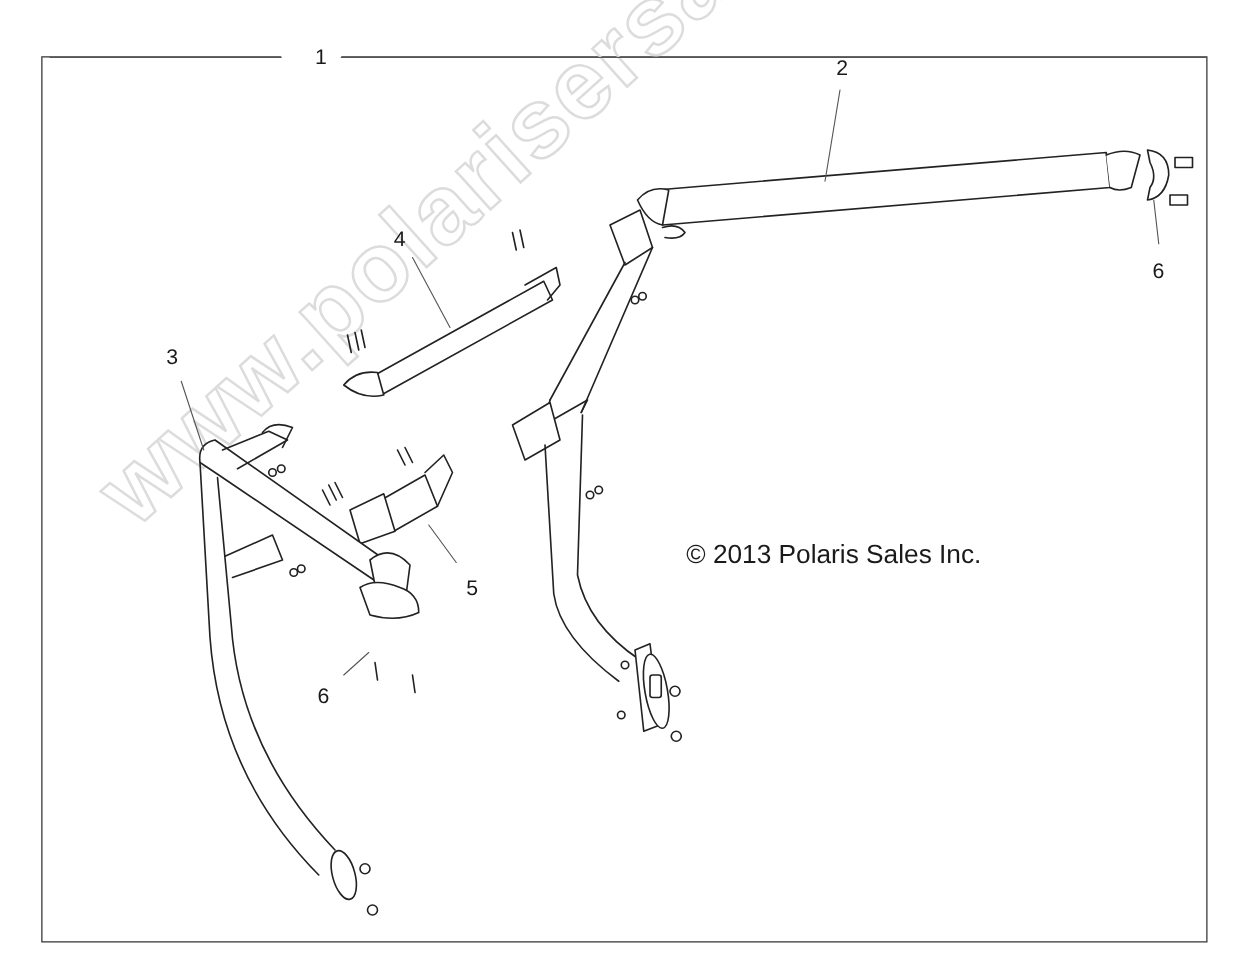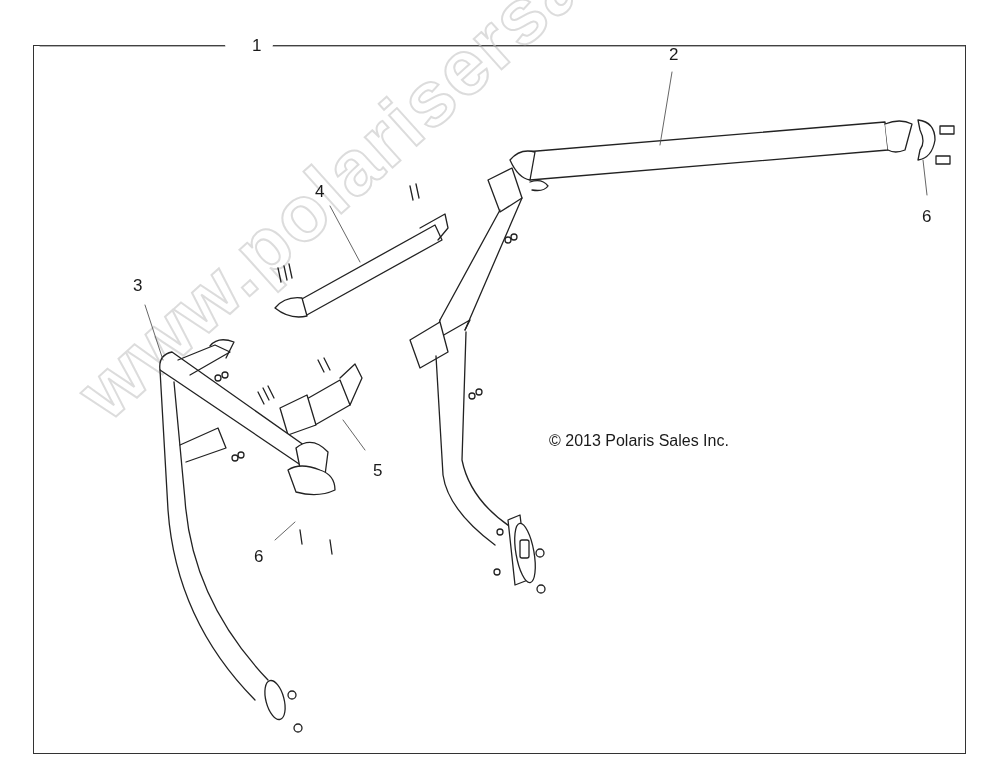--- a/index.html
+++ b/index.html
@@ -1,20 +1,20 @@
 <!DOCTYPE html>
 <html><head>
   <meta charset="utf-8">
   <style>
     html, body { margin: 0; padding: 0; background: #ffffff; }
     body { width: 994px; height: 775px; position: relative; overflow: hidden; font-family: "Liberation Sans", sans-serif; }
     .frame { position: absolute; left: 33px; top: 45px; width: 933px; height: 709px; border: 1.5px solid #333; box-sizing: border-box; }
     .title-gap { position: absolute; left: 225px; top: 36px; width: 48px; height: 20px; background: #fff; }
     .callout { position: absolute; font-size: 17px; color: #1a1a1a; line-height: 1; }
-    .copyright { position: absolute; left: 549px; top: 432px; font-size: 16px; color: #1a1a1a; white-space: nowrap; }
+    .copyright { position: absolute; left: 549px; top: 432px; font-size: 21px; color: #1a1a1a; white-space: nowrap; }
     svg.drawing { position: absolute; left: 0; top: 0; }
     .watermark { position: absolute; left: 60px; top: 370px; font-size: 78px; font-weight: bold; color: transparent; -webkit-text-stroke: 2px #d9d9d9; transform: rotate(-42deg); transform-origin: left top; white-space: nowrap; letter-spacing: 2px; opacity: 0.9; }
   </style>
 </head>
 <body>
 
 <div class="frame"></div>
 <div class="title-gap"></div>
 
 <div class="watermark">www.polarisersatzteile.de</div>

